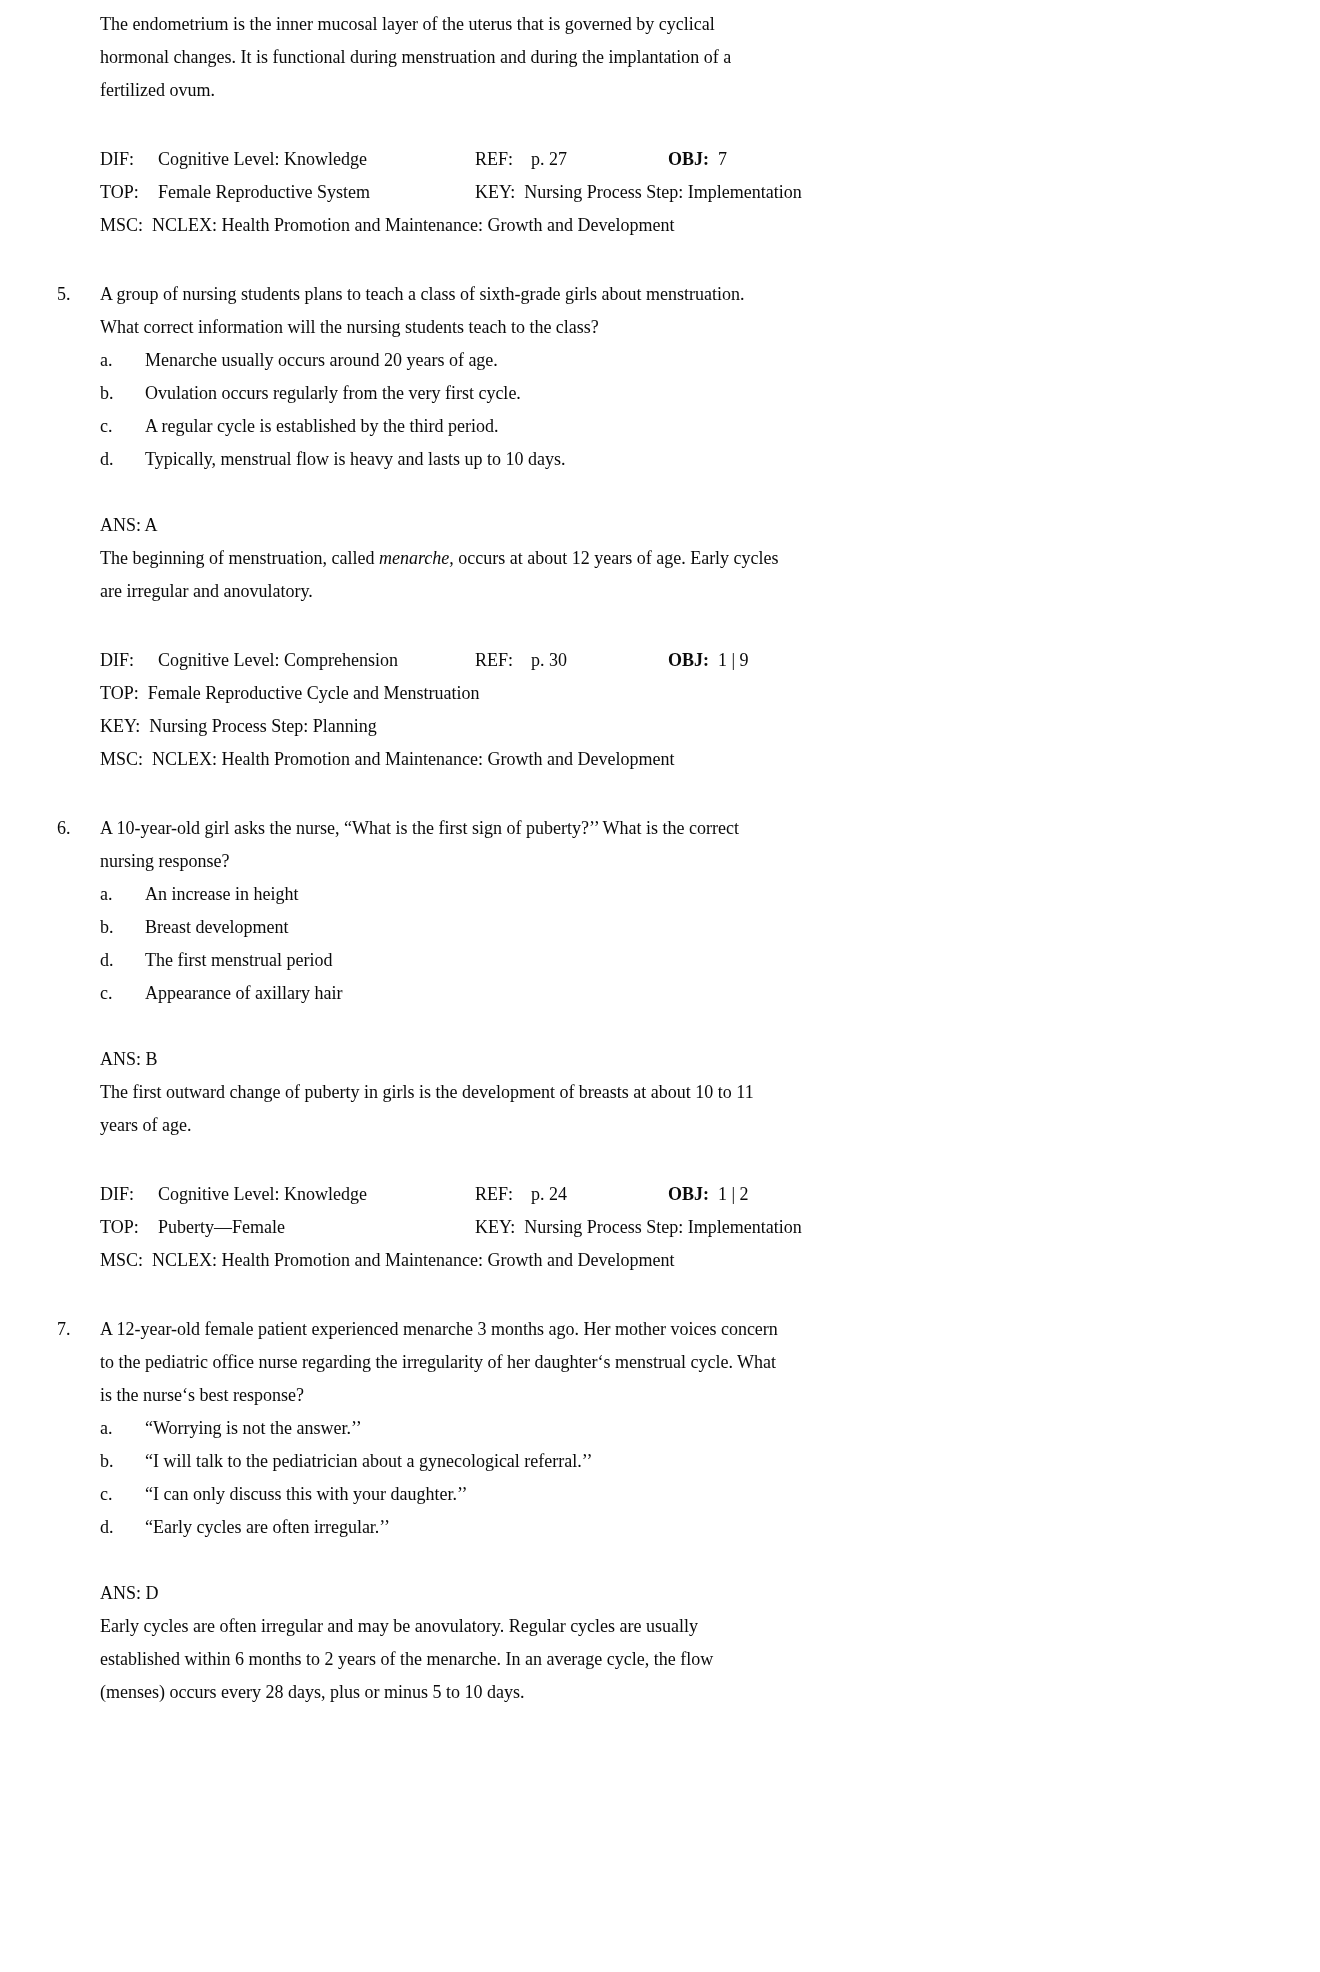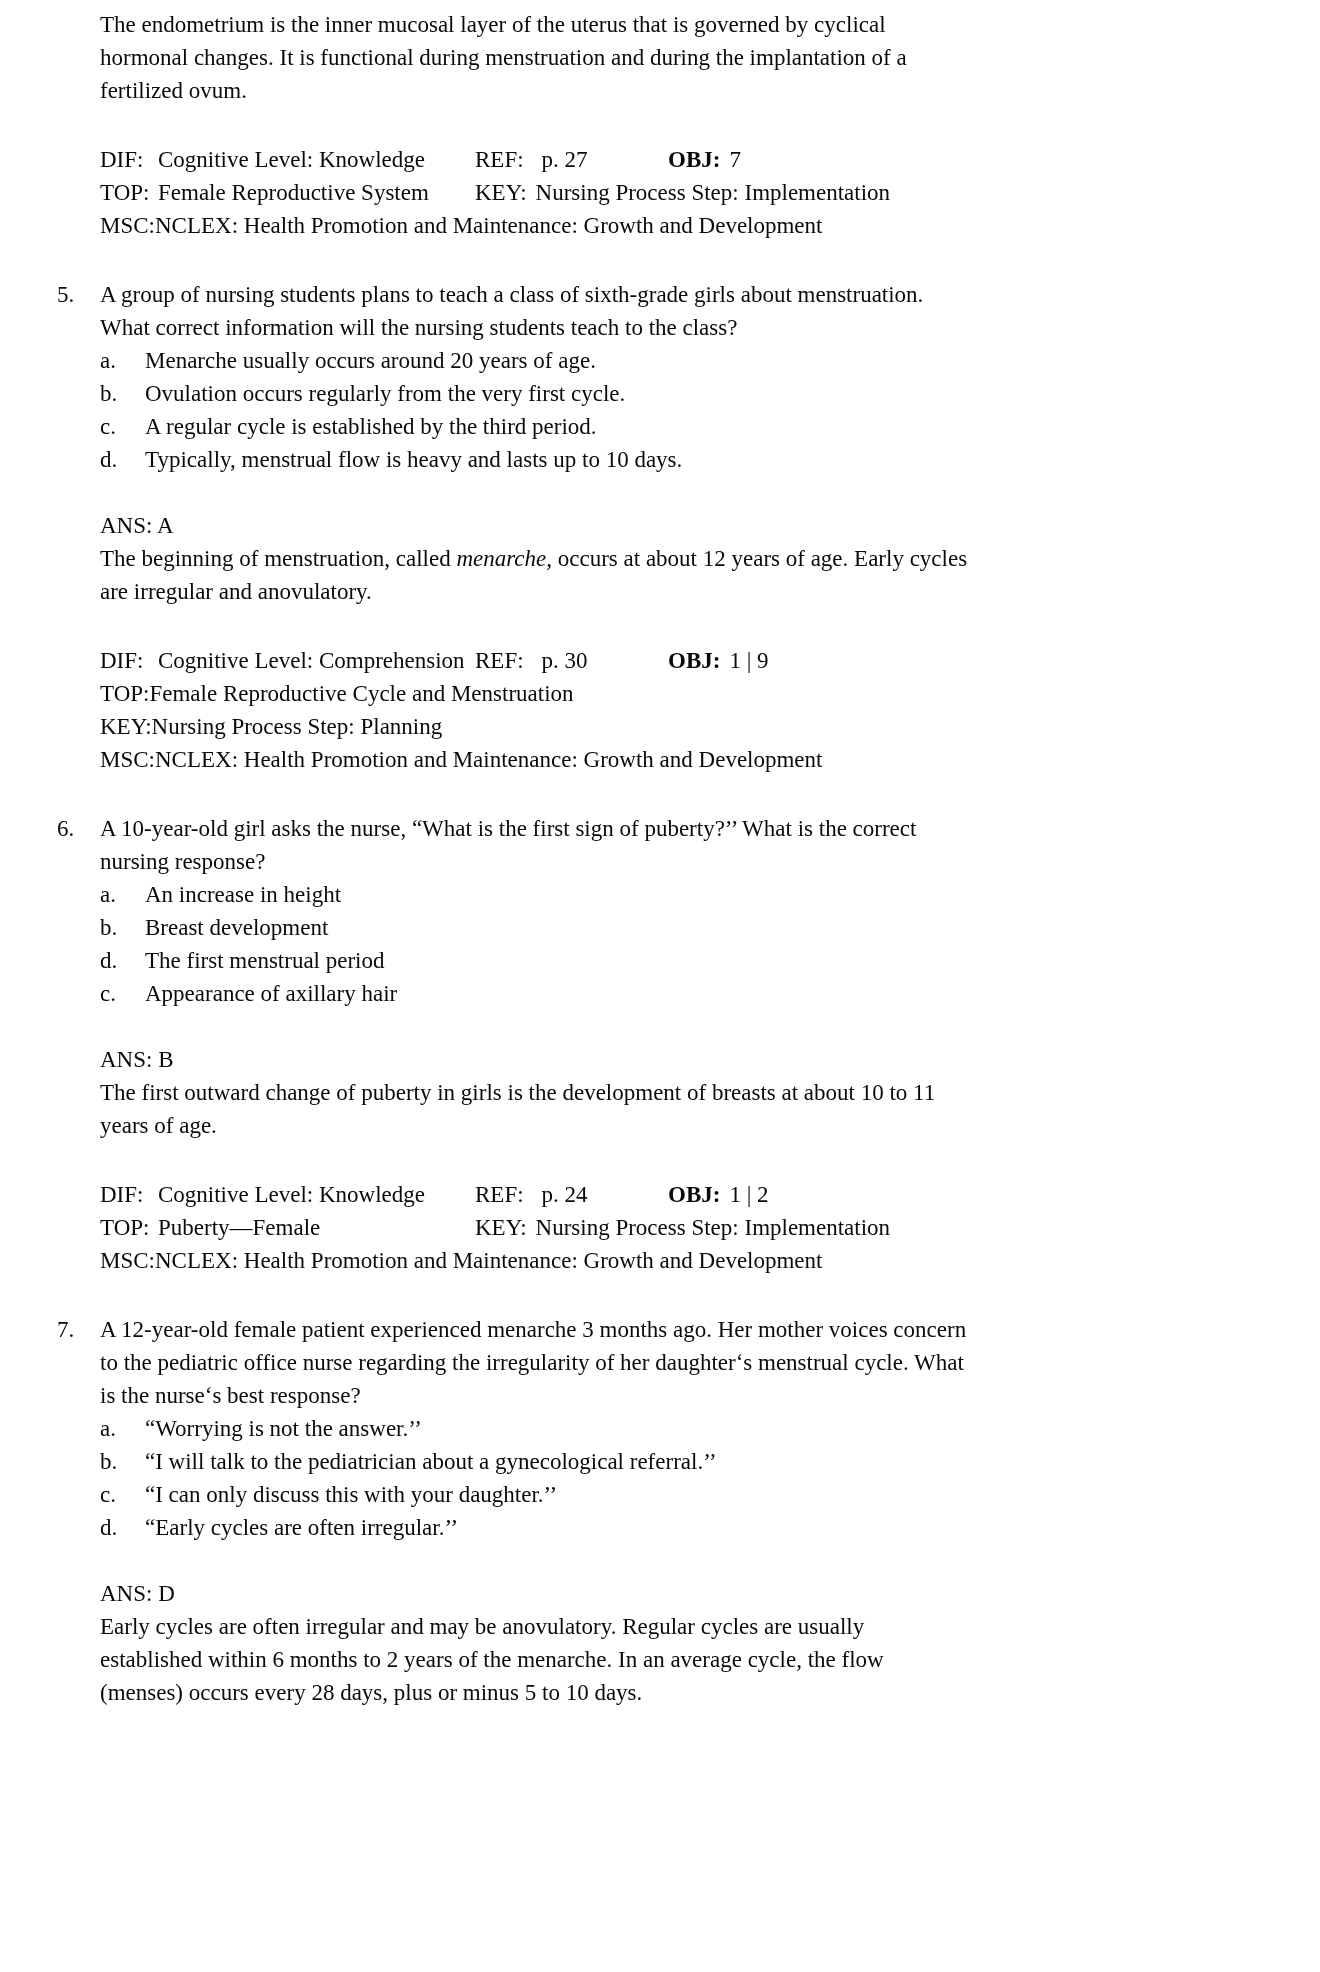--- a/index.html
+++ b/index.html
@@ -11,21 +11,21 @@
     width: 1320px;
     height: 1972px;
     overflow: hidden;
   }
   .page {
     position: relative;
     width: 1320px;
     height: 1972px;
     background: #ffffff;
     font-family: "Liberation Serif", "DejaVu Serif", serif;
-    font-size: 23px;
+    font-size: 18px;
     color: #0a0a0a;
     padding: 8px 30px 0 100px;
     box-sizing: border-box;
   }
   .line {
     height: 33px;
     line-height: 33px;
     white-space: nowrap;
   }
   .it { font-style: italic; }
@@ -35,21 +35,21 @@
   .meta-row {
     position: relative;
     height: 33px;
     line-height: 33px;
     white-space: nowrap;
   }
   .mlabel {
     display: inline-block;
     min-width: 58px;
   }
-  .mlabel-sm { }
+  .mlabel-sm { margin-right: 9px; }
   .mcol-ref {
     position: absolute;
     left: 375px;
     top: 0;
   }
   .mcol-ref .mlabel2 { margin-right: 18px; }
   .mcol-obj {
     position: absolute;
     left: 568px;
     top: 0;

